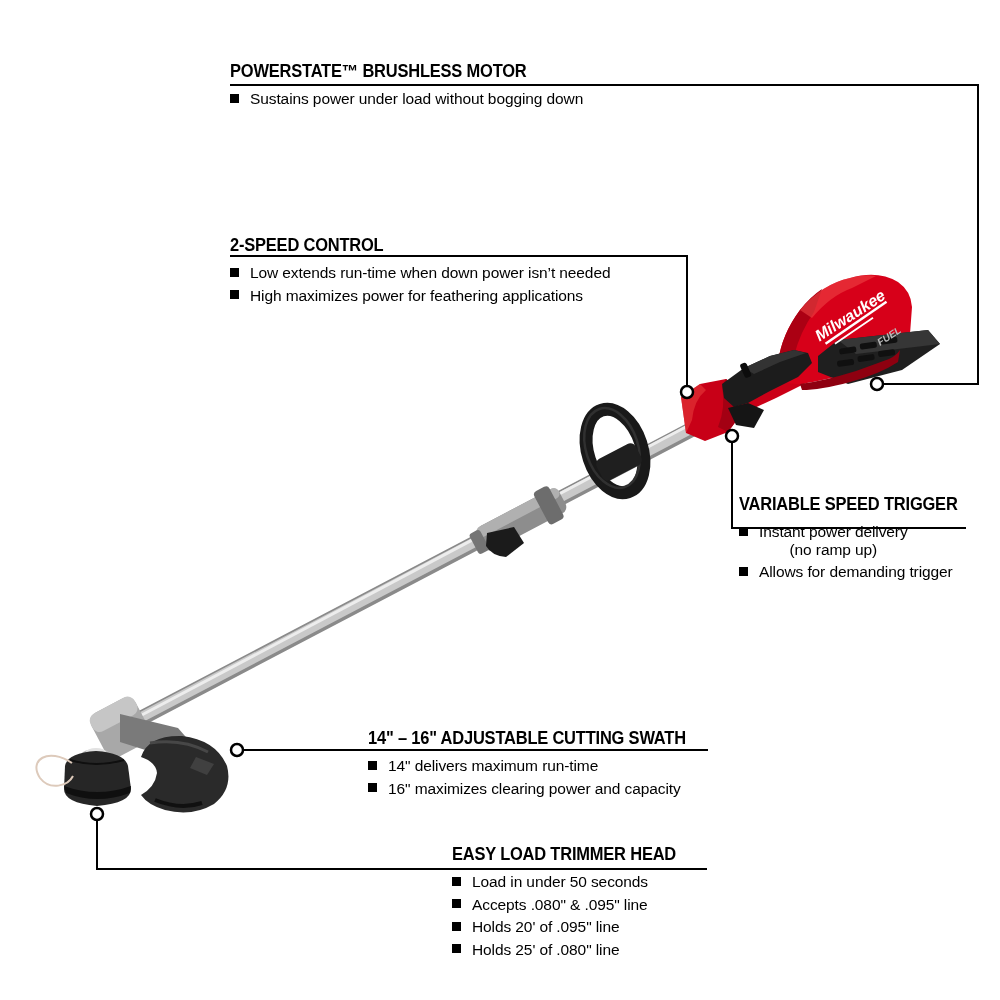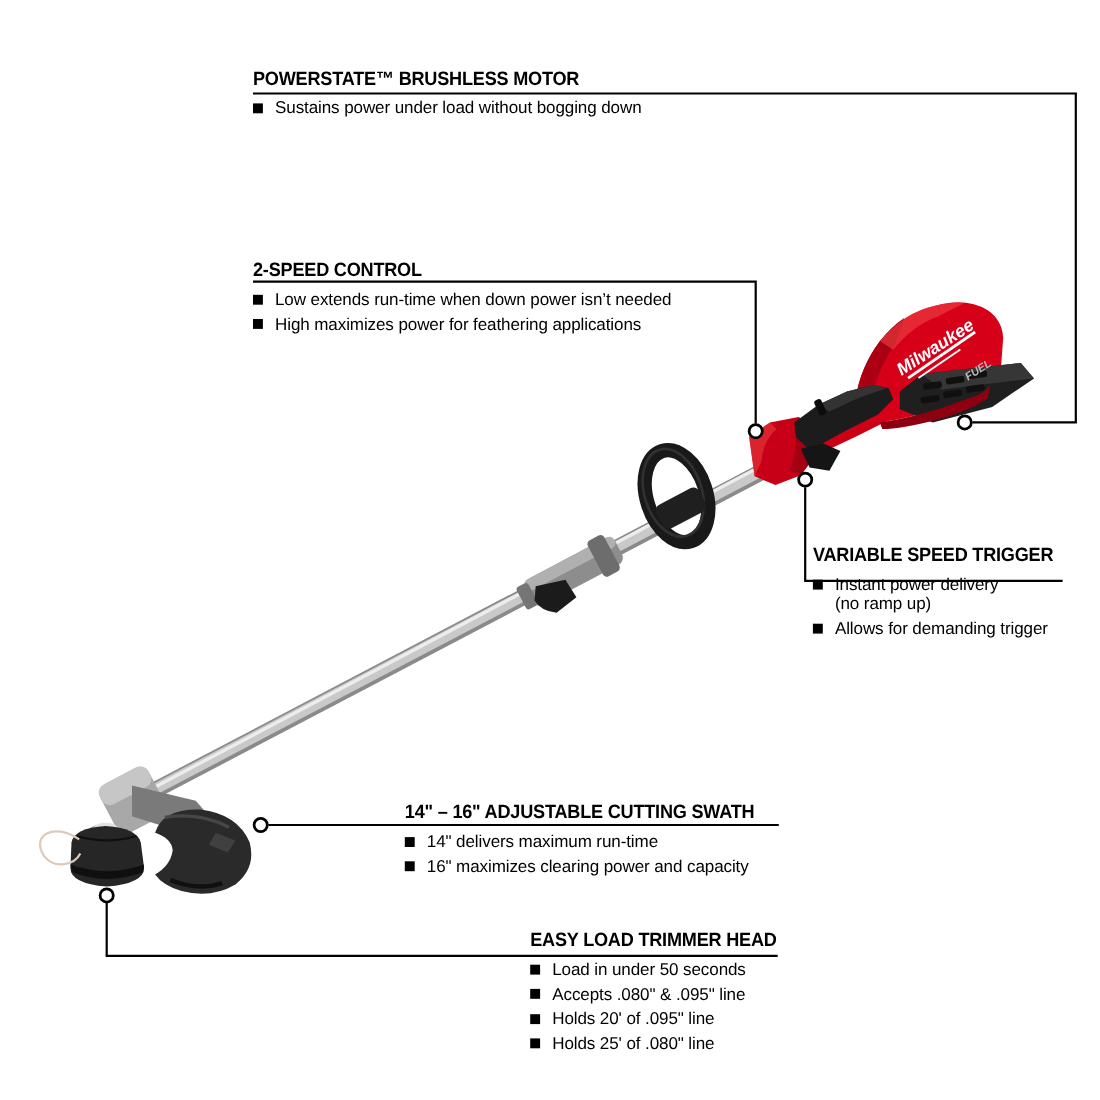--- a/index.html
+++ b/index.html
@@ -8,21 +8,21 @@
     font-family:"Liberation Sans", sans-serif; color:#000;
     overflow:hidden;
   }
   #diagram-svg { position:absolute; left:0; top:0; z-index:1; }
   .co { position:absolute; z-index:2; }
   .co-title {
     margin:0 0 8px 0; font-size:17.5px; font-weight:bold;
     letter-spacing:-0.2px; white-space:nowrap;
     transform:scaleX(0.94); transform-origin:left top;
   }
-  .co-list { margin:0; padding:0; }
+  .co-list { margin:0; padding:0;text-align:center; }
   .co-item { display:flex; gap:11px; margin:0 0 5px 0; }
   .sq { flex:0 0 9px; width:9px; height:9px; background:#000; margin-top:3.5px; }
   .co-text { font-size:15.5px; line-height:17.5px; letter-spacing:-0.1px; white-space:pre-line; }
 </style>
 </head>
 <body>
 
 <svg id="diagram-svg" width="1000" height="1000" viewBox="0 0 1000 1000">
 
   <g>
@@ -170,21 +170,21 @@
       <span class="sq"></span>
       <span class="co-text">14" delivers maximum run-time</span>
     </div>
     <div class="co-item">
       <span class="sq"></span>
       <span class="co-text">16" maximizes clearing power and capacity</span>
     </div>
   </div>
 </section>
 
-<section class="co" style="left:482px;top:844px;width:280px">
+<section class="co" style="left:452px;top:844px;width:280px">
   <h2 class="co-title">EASY LOAD TRIMMER HEAD</h2>
   <div class="co-list">
     <div class="co-item">
       <span class="sq"></span>
       <span class="co-text">Load in under 50 seconds</span>
     </div>
     <div class="co-item">
       <span class="sq"></span>
       <span class="co-text">Accepts .080" &amp; .095" line</span>
     </div>

